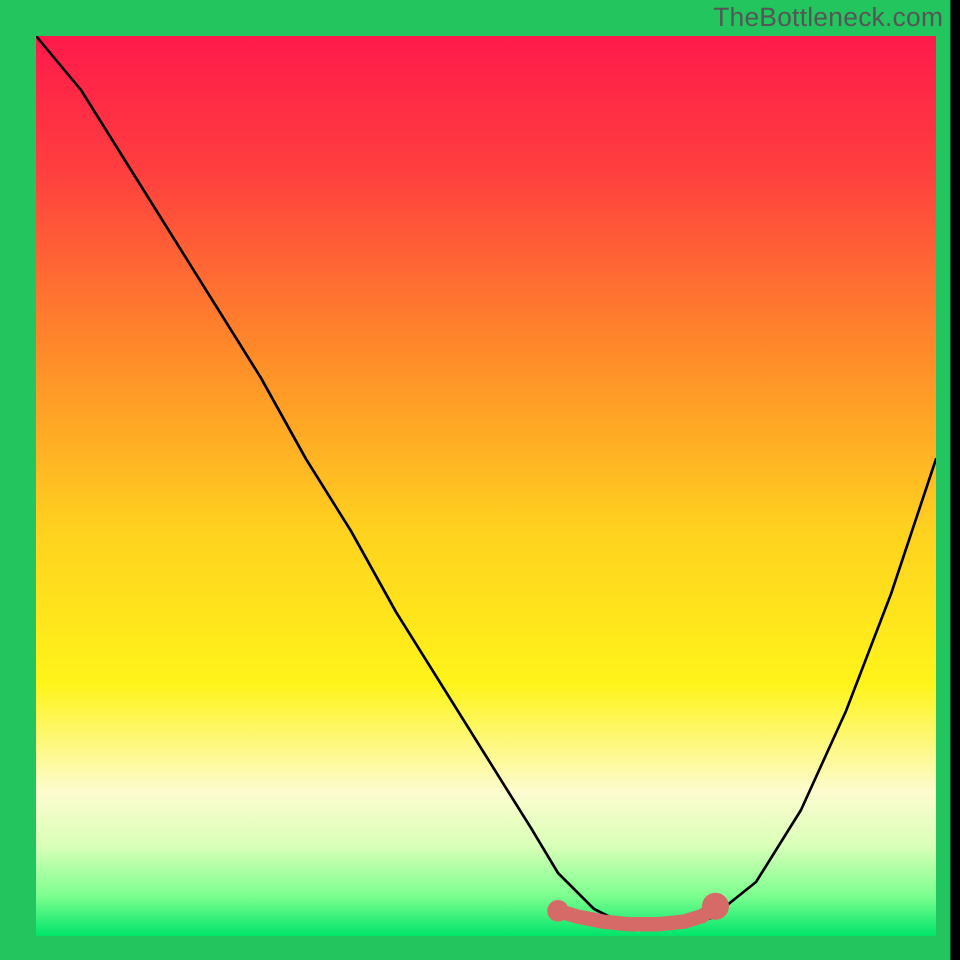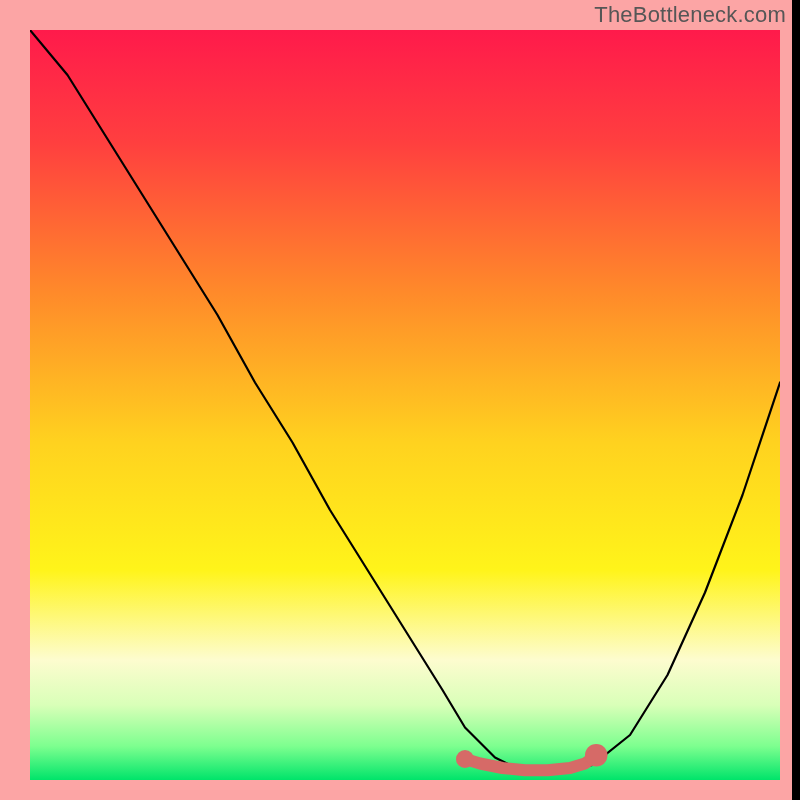--- a/index.html
+++ b/index.html
@@ -8,21 +8,21 @@
     width: 800px;
     height: 800px;
     background: #000;
     font-family: Arial, Helvetica, sans-serif;
     overflow: hidden;
   }
   .stage {
     position: relative;
     width: 792px;
     height: 800px;
-    background: #fca5a5;
+    background: #22c55e;
   }
   .watermark {
     position: absolute;
     top: 2px;
     right: 6px;
     color: #565656;
     font-size: 22px;
     font-weight: 400;
     letter-spacing: 0.2px;
     z-index: 10;

